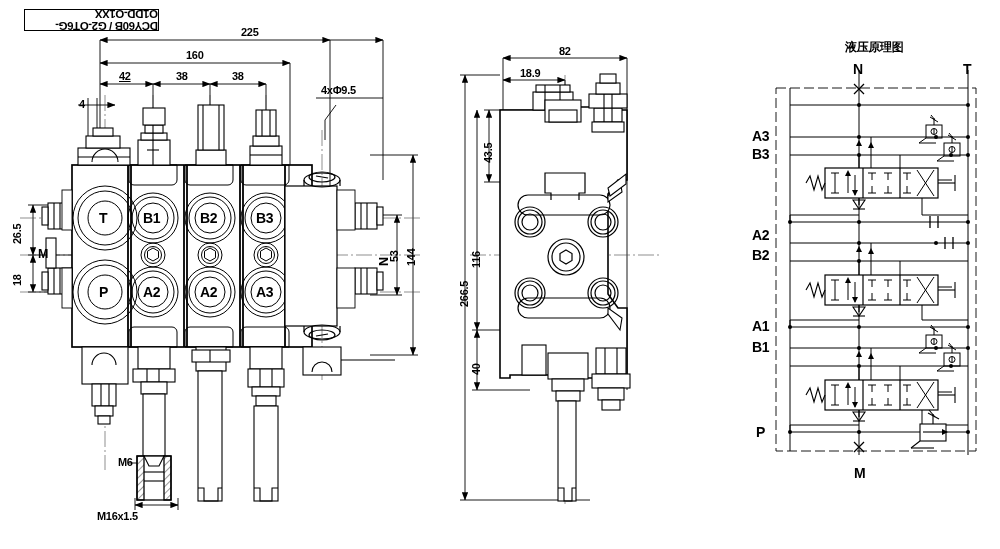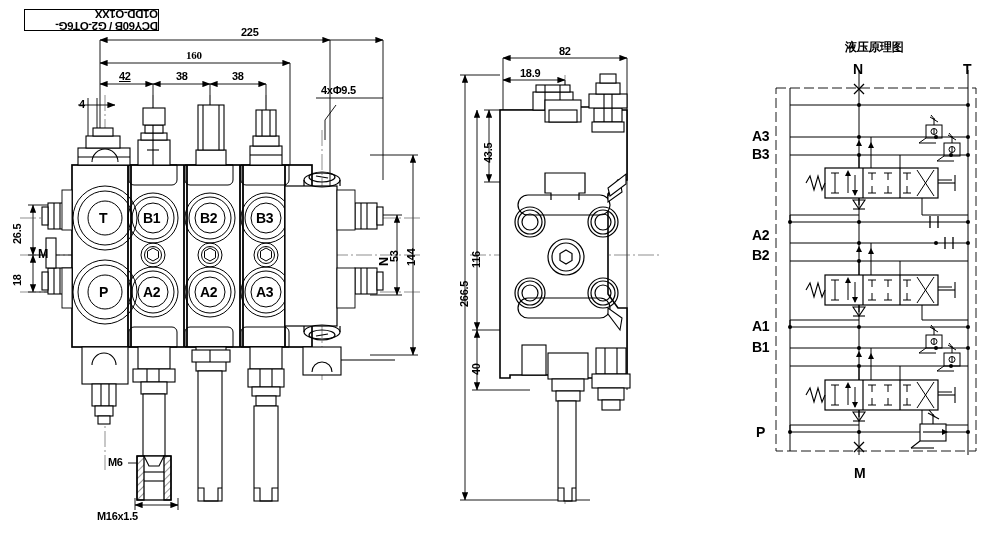--- a/index.html
+++ b/index.html
@@ -656,33 +656,33 @@
         <line x1="929" y1="410" x2="935" y2="417"></line>
       </g>
     </g>
   </svg>
 
   <div class="titlebox" style="left:24px; top:9px; width:135px; height:22px;">
     <span>DCY60B / G2-OT6G-O1DD-O1XX</span>
   </div>
 
   <div class="lbl dim" style="left:205px; top:27px;margin-left:36px;">225</div>
-  <div class="lbl dim" style="left:186px; top:50px;font-family:Liberation Serif, serif;">160</div>
+  <div class="lbl dim" style="left:186px; top:50px;">160</div>
   <div class="lbl dim" style="left:119px; top:71px;text-decoration:underline;">42</div>
   <div class="lbl dim" style="left:176px; top:71px;">38</div>
   <div class="lbl dim" style="left:232px; top:71px;">38</div>
   <div class="lbl dim" style="left:79px; top:99px;">4</div>
 
   <div class="lbl dimv" style="left:12px; top:244px; transform:rotate(-90deg);">26.5</div>
   <div class="lbl dimv" style="left:12px; top:286px; transform:rotate(-90deg);">18</div>
   <div class="lbl dimv" style="left:389px; top:262px; transform:rotate(-90deg);">53</div>
   <div class="lbl dimv" style="left:406px; top:266px; transform:rotate(-90deg);">144</div>
 
   <div class="lbl dim" style="left:321px; top:85px;">4xΦ9.5</div>
-  <div class="lbl dim" style="left:108px; top:457px;">M6</div>
+  <div class="lbl dim" style="left:118px; top:457px;">M6</div>
   <div class="lbl dim" style="left:97px; top:511px;">M16x1.5</div>
 
   <div class="lbl portbig" style="left:99px; top:211px;">T</div>
   <div class="lbl portbig" style="left:99px; top:285px;">P</div>
   <div class="lbl portbig" style="left:143px; top:211px;">B1</div>
   <div class="lbl portbig" style="left:143px; top:285px;">A2</div>
   <div class="lbl portbig" style="left:200px; top:211px;">B2</div>
   <div class="lbl portbig" style="left:200px; top:285px;">A2</div>
   <div class="lbl portbig" style="left:256px; top:211px;">B3</div>
   <div class="lbl portbig" style="left:256px; top:285px;">A3</div>

